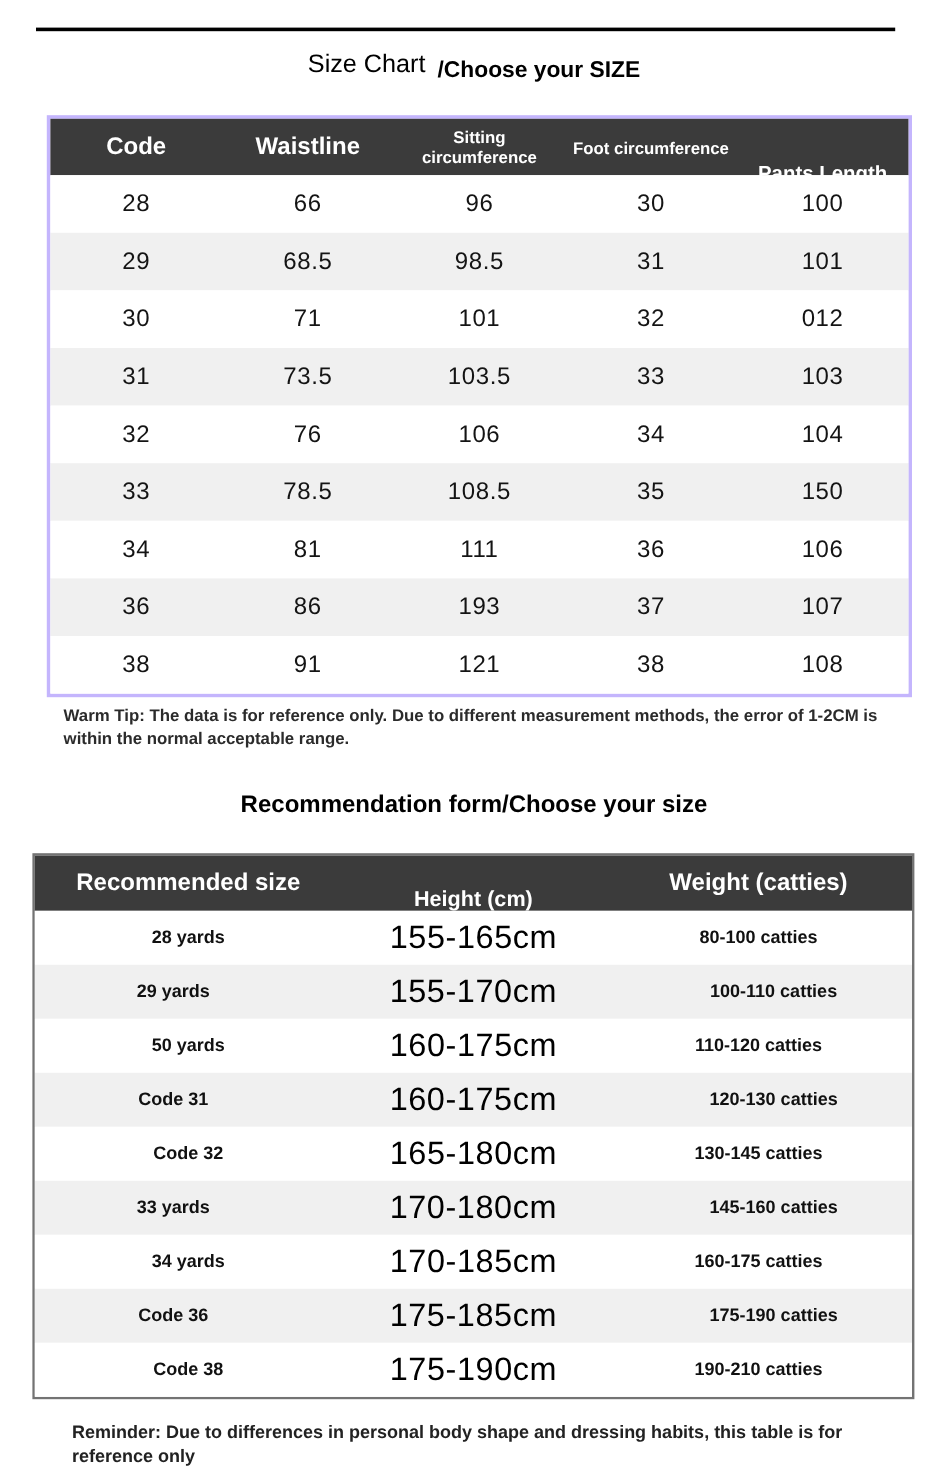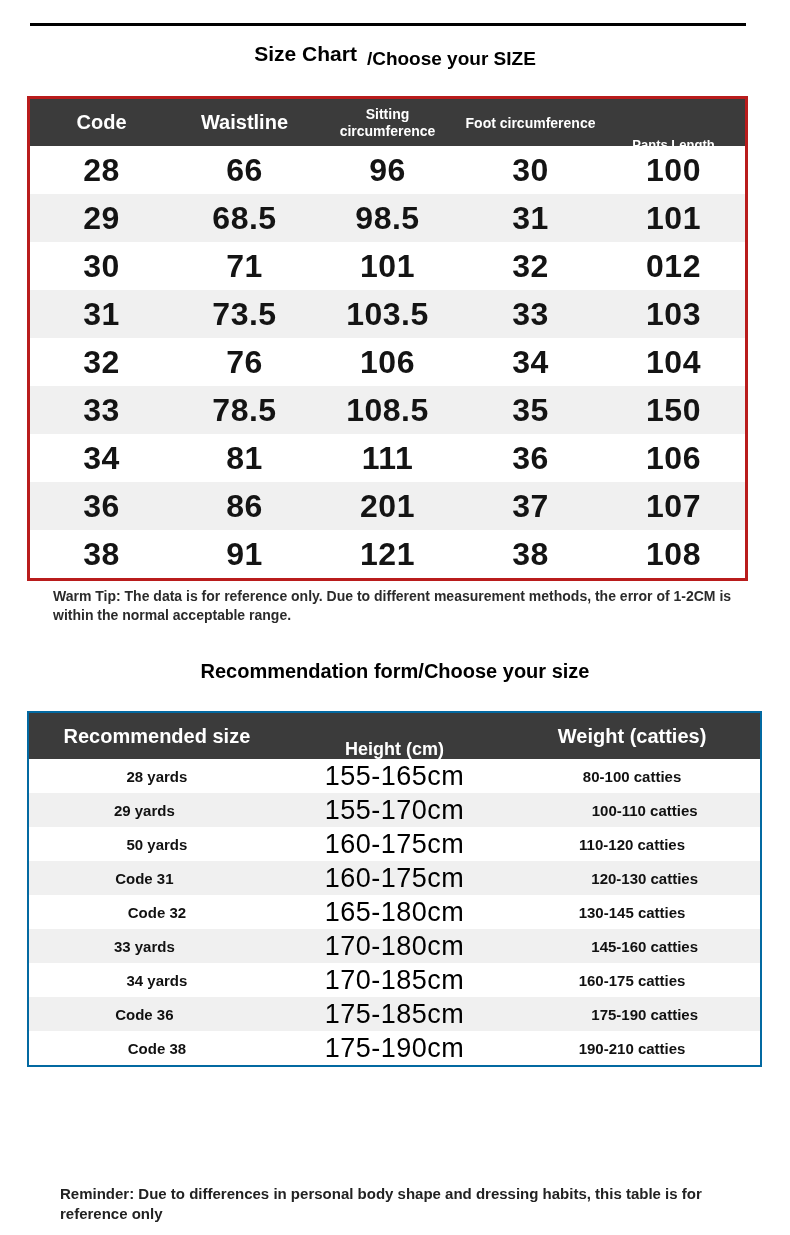--- a/index.html
+++ b/index.html
@@ -25,108 +25,109 @@
     background: #000;
   }
 
   
   .title1 {
     position: absolute;
     top: 42px; left: 0; right: 0;
     display: flex; justify-content: center; align-items: baseline;
     gap: 10px;
   }
-  .title1 .main { font-size: 21px; font-weight: bold; color: #000; }
+  .title1 .main { font-size: 21px; font-weight: normal; color: #000; }
   .title1 .sub  { font-size: 19px; font-weight: bold; color: #000; position: relative; top: 4px; }
 
   .title2 {
     position: absolute;
     top: 660px; left: 0; right: 0;
     text-align: center;
     font-size: 20px; font-weight: bold; color: #000;
   }
 
   
   .t1 {
     position: absolute;
-    left: 27px; top: 96px;
+    left: 39px; top: 96px;
     width: 715px;
-    border: 3px solid #b91c1c;
+    border: 3px solid #c4b5fd;
     background: #fff;
   }
   .t1 .head {
     display: flex;
     height: 47px;
     background: #3b3b3b;
     color: #fff;
   }
   .t1 .head .c {
     flex: 1;
     display: flex; align-items: center; justify-content: center;
     text-align: center;
     font-weight: bold;
   }
   .t1 .head .c:nth-child(1) span,
   .t1 .head .c:nth-child(2) span { font-size: 20px; }
   .t1 .head .c:nth-child(3) span { font-size: 14px; max-width: 112px; line-height: 1.15; display: inline-block; }
   .t1 .head .c:nth-child(4) span { font-size: 14px; }
-  .t1 .head .c:nth-child(5) span { font-size: 13px; margin-top: 44px; }
+  .t1 .head .c:nth-child(5) span { font-size: 17px; margin-top: 44px; }
   .t1 .row {
     display: flex;
     height: 48px;
     background: #fff;
   }
   .t1 .row.alt { background: #f0f0f0; }
   .t1 .row .c {
     flex: 1;
     display: flex; align-items: center; justify-content: center;
-    font-size: 32px;
-    font-weight: 700;
+    font-size: 20px;
+    font-weight: 400;
     color: #141414;
     letter-spacing: 0.5px;
   }
 
   
   .warm-tip {
     position: absolute;
     left: 53px; top: 587px;
     width: 692px;
     font-size: 14px;
     font-weight: bold;
     color: #2b2b2b;
     line-height: 1.35;
   }
 
   
   .t2 {
     position: absolute;
     left: 27px; top: 711px;
     width: 731px;
-    border: 2px solid #0369a1;
+    border: 2px solid #737373;
     background: #fff;
   }
   .t2 .head {
     display: flex;
     height: 46px;
     background: #3b3b3b;
     color: #fff;
   }
   .t2 .head .c {
     display: flex; align-items: center; justify-content: center;
     font-weight: bold;
     font-size: 20px;
   }
   .t2 .c.col1 { width: 35%; }
   .t2 .c.col2 { width: 30%; }
   .t2 .c.col3 { width: 35%; }
   .t2 .head .c.col2 { font-size: 18px; margin-top: 26px; }
   .t2 .row {
     display: flex;
-    height: 34px;
+    height: 45px;
     background: #fff;
+    justify-content: flex-end;
   }
   .t2 .row.alt { background: #f0f0f0; gap: 36px; }
   .t2 .row .c {
     display: flex; align-items: center; justify-content: center;
     color: #111;
   }
   .t2 .row .c.col1 { font-size: 15px; font-weight: bold; }
   .t2 .row .c.col2 { font-size: 27px; font-weight: 400; color: #000000; letter-spacing: 0.5px; }
   .t2 .row .c.col3 { font-size: 15px; font-weight: bold; }
 
@@ -216,21 +217,21 @@
     <div class="row">
       <div class="c">34</div>
       <div class="c">81</div>
       <div class="c">111</div>
       <div class="c">36</div>
       <div class="c">106</div>
     </div>
     <div class="row alt">
       <div class="c">36</div>
       <div class="c">86</div>
-      <div class="c">201</div>
+      <div class="c">193</div>
       <div class="c">37</div>
       <div class="c">107</div>
     </div>
     <div class="row">
       <div class="c">38</div>
       <div class="c">91</div>
       <div class="c">121</div>
       <div class="c">38</div>
       <div class="c">108</div>
     </div>

